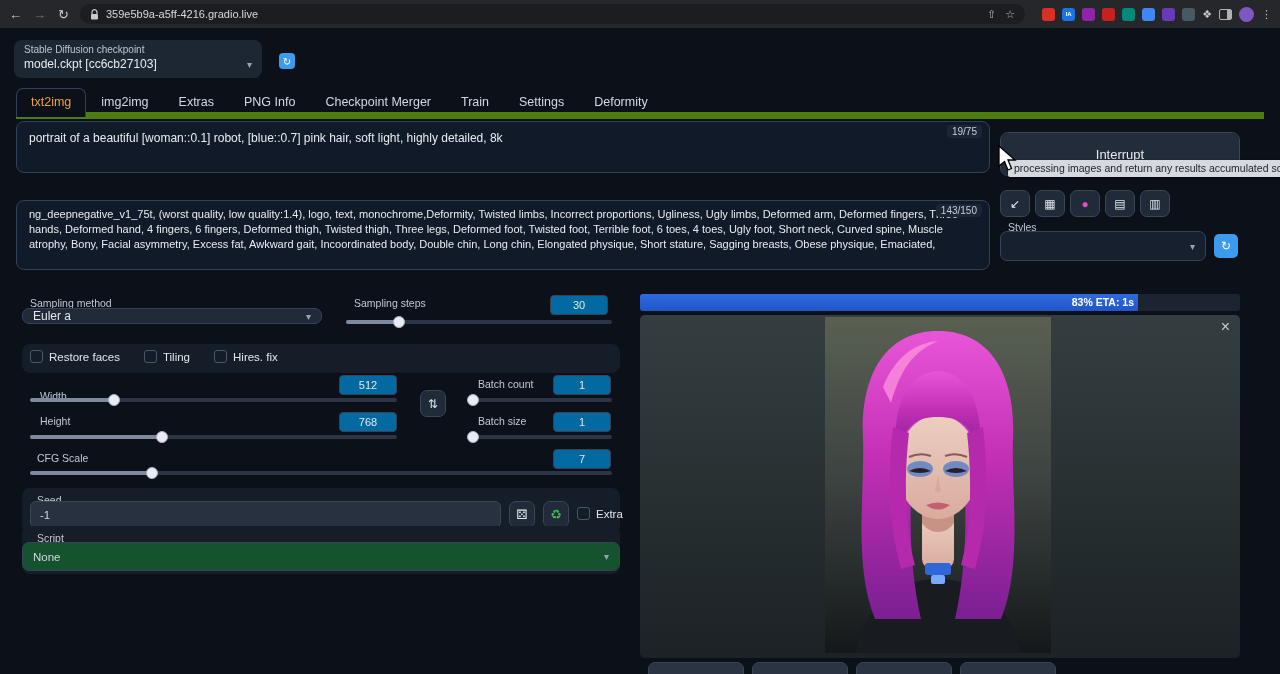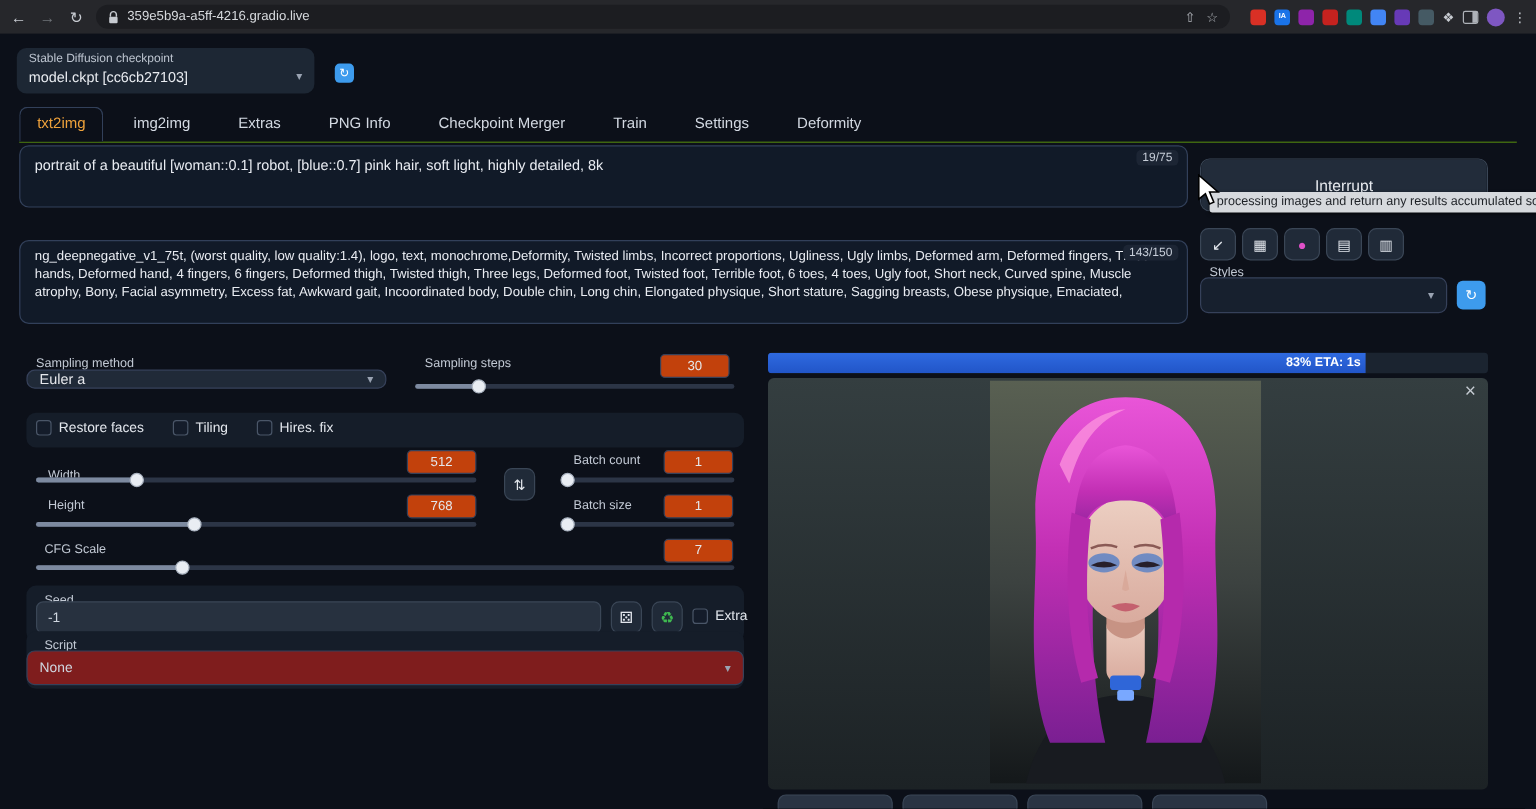--- a/index.html
+++ b/index.html
@@ -24,41 +24,41 @@
   
   .page{position:absolute;left:0;top:28px;width:1280px;height:646px;color:#e5e7eb}
   .panel{position:absolute;background:#151d29;border-radius:8px}
 
   .ckpt{position:absolute;left:14px;top:12px;width:248px;height:38px;background:#1d2734;border-radius:8px;padding:4px 10px}
   .ckpt .lbl{font-size:10px;color:#bcc4cf}
   .ckpt .val{font-size:12px;color:#e8ebf0;display:flex;align-items:center;margin-top:2px}
   .chev{margin-left:auto;color:#9aa3b2;font-size:10px}
   .bluebtn{position:absolute;background:#3d9bed;color:#fff;border-radius:4px;display:flex;align-items:center;justify-content:center}
 
-  .tabbar{position:absolute;left:16px;top:60px;width:1248px;height:31px;display:flex;gap:10px;border-bottom:1px solid #4d7c0f;align-items:center}
+  .tabbar{position:absolute;left:16px;top:60px;width:1248px;height:31px;display:flex;gap:0;border-bottom:7px solid #4d7c0f;align-items:flex-start}
   .tab{padding:6px 14px 7px;font-size:12.5px;color:#d3d9e2;border:1px solid transparent;border-bottom:none;border-radius:7px 7px 0 0}
   .tab.active{color:#efa23b;border-color:#32405a;background:#0c1019;margin-bottom:-1px;padding-bottom:8px}
 
   .textbox{position:absolute;background:#111a28;border:1px solid #32405a;border-radius:8px}
   .textbox textarea{width:100%;height:100%;background:transparent;border:none;color:#e9ecf2;font-family:"Liberation Sans",sans-serif;resize:none;outline:none;padding:9px 12px}
   .counter{position:absolute;top:3px;right:7px;font-size:10px;color:#c6cdd8;background:#1c2534;border-radius:4px;padding:1px 5px;z-index:2}
 
   .genrow{position:absolute;left:1000px;top:104px;width:240px;height:44px;display:flex;border:1px solid #3a4656;border-radius:8px;overflow:hidden}
   .genbtn{flex:1;background:#222c3a;color:#e7eaef;font-size:13px;display:flex;align-items:center;justify-content:center}
   .genbtn + .genbtn{border-left:1px solid #3a4656}
   .tooltip{position:absolute;left:1008px;top:132px;width:280px;height:17px;background:#d6d9dd;color:#1d2126;font-size:10.5px;line-height:17px;padding:0 6px;z-index:30;border-radius:2px;box-shadow:0 1px 3px rgba(0,0,0,.55);white-space:nowrap;overflow:hidden}
 
   .iconrow{position:absolute;left:1000px;top:162px;display:flex;gap:5px}
   .btn{background:#202a38;border:1px solid #3a4656;border-radius:7px;color:#e2e6ec;display:flex;align-items:center;justify-content:center}
   .iconrow .btn{width:30px;height:27px;font-size:12px}
   .pink{color:#e050c8}
 
   .block-label{position:absolute;font-size:10.5px;color:#c2c9d4}
   .dropdown{position:absolute;background:#202a38;border:1px solid #36415a;border-radius:7px;display:flex;align-items:center;padding:0 10px;color:#e5e7eb;font-size:12px}
-  .numbox{position:absolute;background:#c2410c;border:1px solid #36415a;border-radius:4px;color:#e5e7eb;font-size:11px;text-align:center;width:58px;height:20px;font-family:"Liberation Sans",sans-serif}
+  .numbox{position:absolute;background:#0369a1;border:1px solid #36415a;border-radius:4px;color:#e5e7eb;font-size:11px;text-align:center;width:58px;height:20px;font-family:"Liberation Sans",sans-serif}
   .slider{position:absolute;height:12px}
   .slider .track{position:absolute;left:0;right:0;top:4px;height:4px;background:#2c3546;border-radius:2px}
   .slider .fill{position:absolute;left:0;top:4px;height:4px;background:#7d8aa0;border-radius:2px}
   .slider .thumb{position:absolute;top:0;width:12px;height:12px;margin-left:-6px;border-radius:50%;background:#e9edf3;border:1px solid #aab3c0}
   .cbrow{position:absolute;left:30px;top:322px;display:flex;gap:24px;align-items:center}
   .cbitem{display:flex;gap:6px;align-items:center}
   .checkbox{width:13px;height:13px;background:#141c2a;border:1px solid #4a5668;border-radius:3px;flex:0 0 auto}
   .cblabel{font-size:11.5px;color:#e2e6ec}
 
   .seedinput{position:absolute;left:30px;top:473px;width:471px;height:27px;background:#27313f;border:1px solid #3a4656;border-radius:6px;color:#cfd6e0;font-size:11.5px;padding:0 9px;font-family:"Liberation Sans",sans-serif}
@@ -253,21 +253,21 @@
     <div class="btn" style="position:absolute;left:543px;top:473px;width:26px;height:27px;font-size:13px">
         <span class="green">♻</span>
       </div>
     <span class="cbitem" style="position:absolute;left:577px;top:479px">
         <span class="checkbox"></span>
         <span class="cblabel">Extra</span>
       </span>
 
     <div class="panel" style="left:22px;top:498px;width:598px;height:48px"></div>
     <span class="block-label" style="left:37px;top:504px">Script</span>
-    <div class="dropdown" style="left:22px;top:514px;width:598px;height:29px;background:#7f1d1d;font-size:11.5px;color:#cfd6e0">
+    <div class="dropdown" style="left:22px;top:514px;width:598px;height:29px;background:#14532d;font-size:11.5px;color:#cfd6e0">
       <span>None</span>
       <span class="chev">▾</span>
     </div>
 
     <div class="progress">
       <div class="pfill" style="width: 83%;"><span>83% ETA: 1s</span></div>
     </div>
 
     <div class="gallery">
       <span class="closex">×</span>

